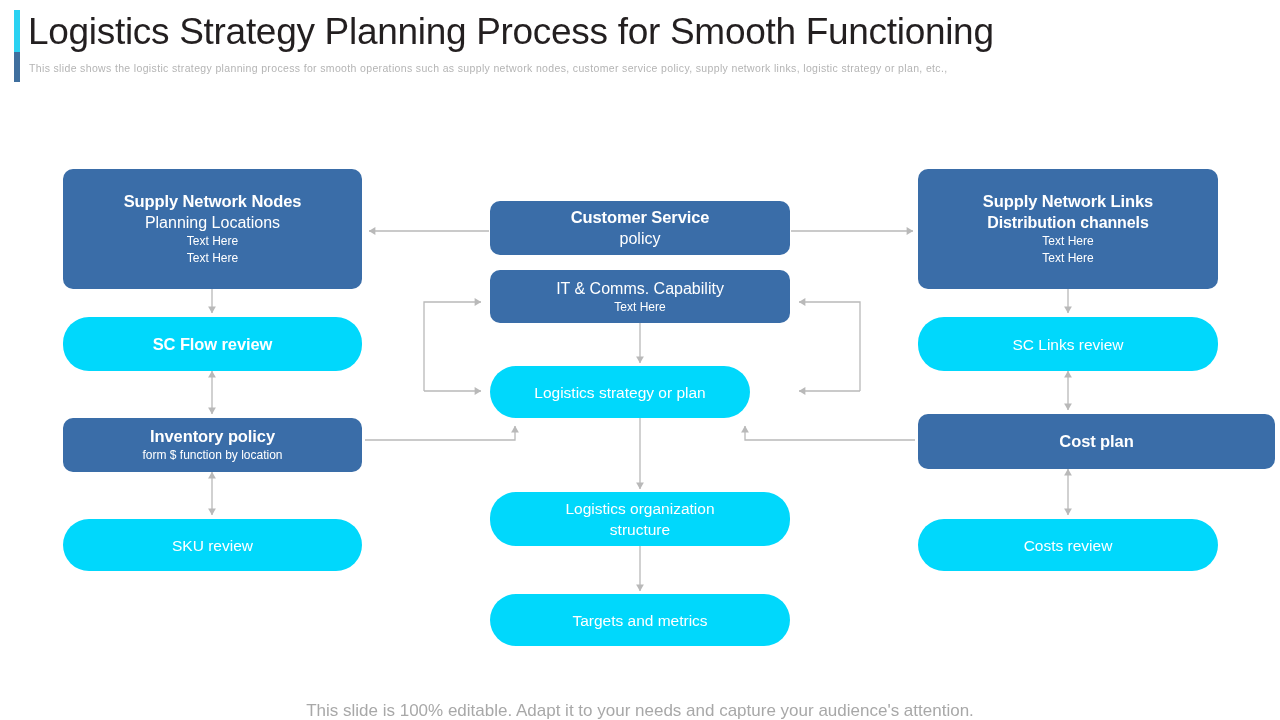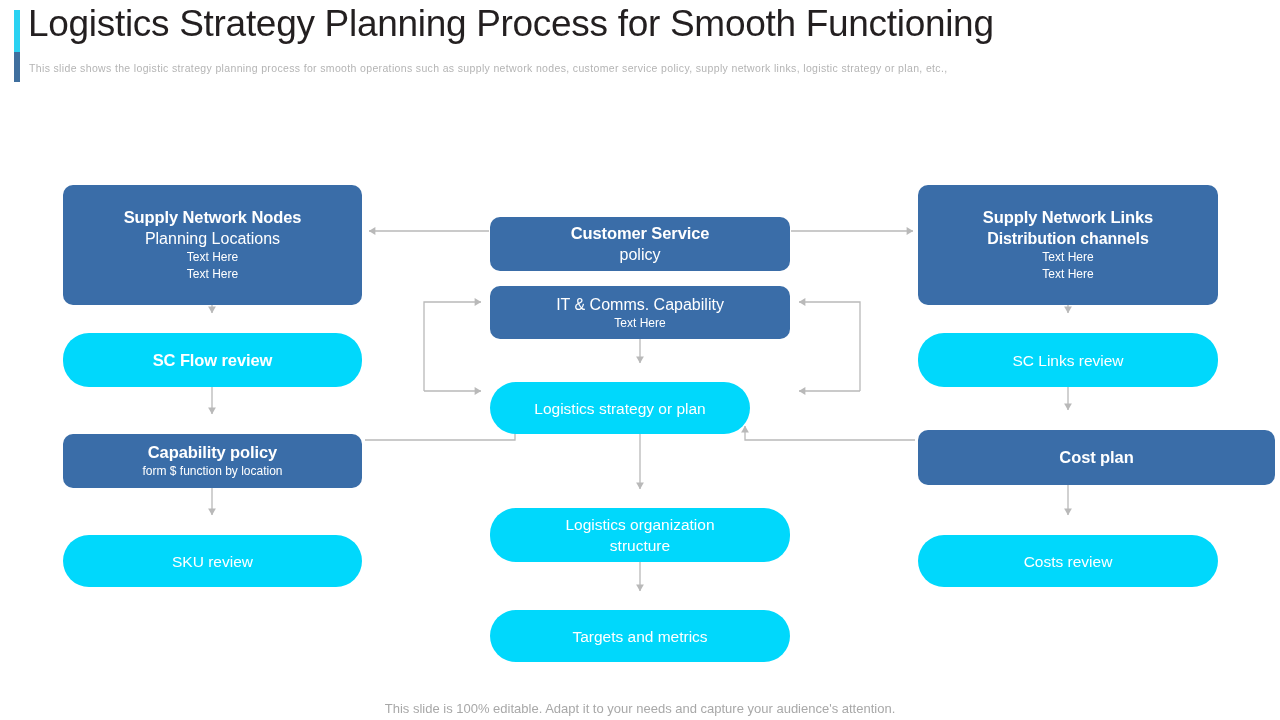--- a/index.html
+++ b/index.html
@@ -38,21 +38,21 @@
   }
   .accent-bottom {
     position: absolute;
     left: 0; top: 42px;
     width: 6px; height: 30px;
     background: #3f6f9e;
   }
   #page-title {
     position: absolute;
     left: 28px;
-    top: 0;
+    top: 8px;
     font-size: 37px;
     font-weight: 400;
     color: #231f20;
     letter-spacing: -0.3px;
     white-space: nowrap;
     line-height: 48px;
   }
   #page-subtitle {
     position: absolute;
     left: 29px;
@@ -84,21 +84,20 @@
     position: absolute;
     border-radius: 10px;
     box-sizing: border-box;
     display: flex;
     flex-direction: column;
     align-items: center;
     justify-content: center;
     text-align: center;
     color: #ffffff;
     padding: 2px 8px;
-    margin-top: 16px;
   }
   .node.blue  { background: #3a6da8; }
   .node.cyan  { background: #00d8fc; border-radius: 26px; }
 
   .t-head {
     font-size: 16.5px;
     font-weight: bold;
     line-height: 21px;
     letter-spacing: -0.1px;
   }
@@ -129,21 +128,21 @@
     line-height: 21px;
     letter-spacing: -0.1px;
   }
 
   #footer-note {
     position: absolute;
     left: 0;
     top: 701px;
     width: 1280px;
     text-align: center;
-    font-size: 13px;
+    font-size: 17px;
     color: #a8a8a8;
   }
 </style>
 </head>
 <body>
 
 <div id="header">
   <div class="accent-bar">
     <div class="accent-top"></div>
     <div class="accent-bottom"></div>
@@ -207,21 +206,21 @@
     <div class="t-sub-light">Planning Locations</div>
     <div class="t-small">Text Here</div>
     <div class="t-small">Text Here</div>
   </div>
 
   <div class="node cyan" style="left:63px; top:317px; width:299px; height:54px;">
     <div class="t-plain-bold">SC Flow review</div>
   </div>
 
   <div class="node blue" style="left:63px; top:418px; width:299px; height:54px;">
-    <div class="t-plain-bold">Capability policy</div>
+    <div class="t-plain-bold">Inventory policy</div>
     <div class="t-small">form $ function by location</div>
   </div>
 
   <div class="node cyan" style="left:63px; top:519px; width:299px; height:52px;">
     <div class="t-plain">SKU review</div>
   </div>
 
   <div class="node blue" style="left:490px; top:201px; width:300px; height:54px;">
     <div class="t-head">Customer Service</div>
     <div class="t-sub-light">policy</div>

